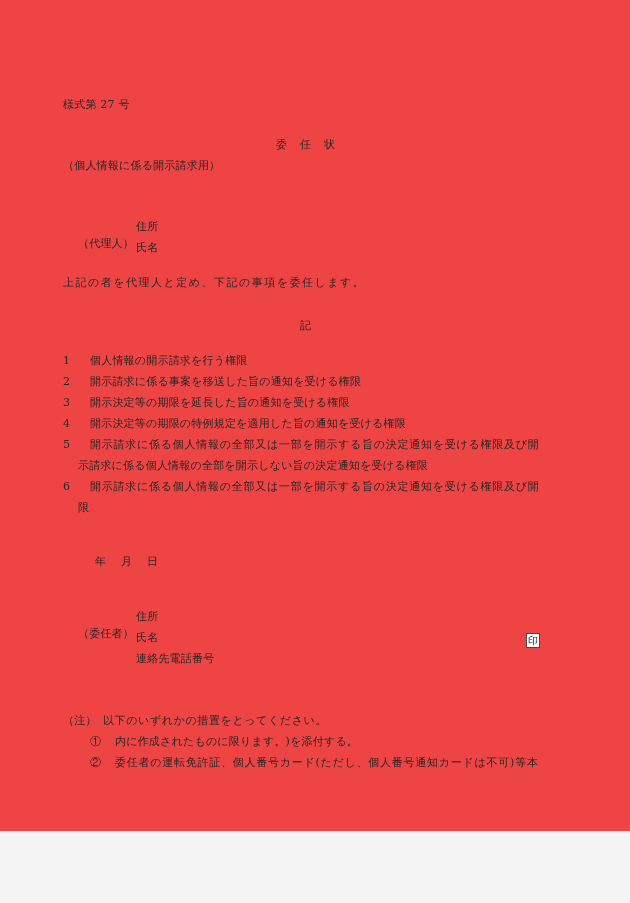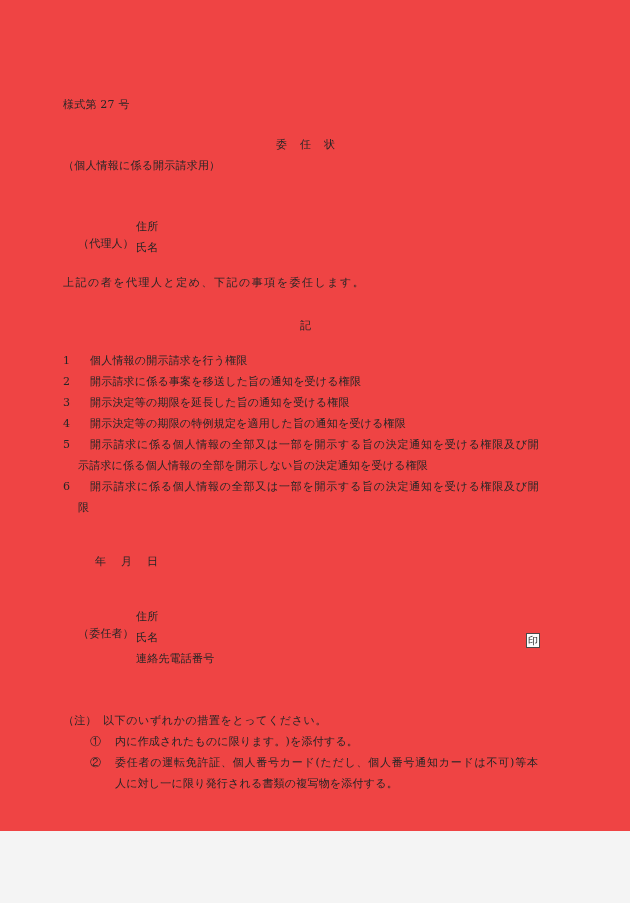--- a/index.html
+++ b/index.html
@@ -204,19 +204,18 @@
         <div class="note-item">
           <span class="note-num">①</span>
           <div class="note-lines">
             <div class="line">内に作成されたものに限ります。)を添付する。</div>
           </div>
         </div>
         <div class="note-item">
           <span class="note-num">②</span>
           <div class="note-lines">
             <div class="line stretch">委任者の運転免許証、個人番号カード(ただし、個人番号通知カードは不可)等本</div>
-            <div class="line">人に対し一に限り発行される書類の複写物を添付する。</div>
           </div>
         </div>
       </div>
   </div>
 
 </div>
 
 </body></html>

